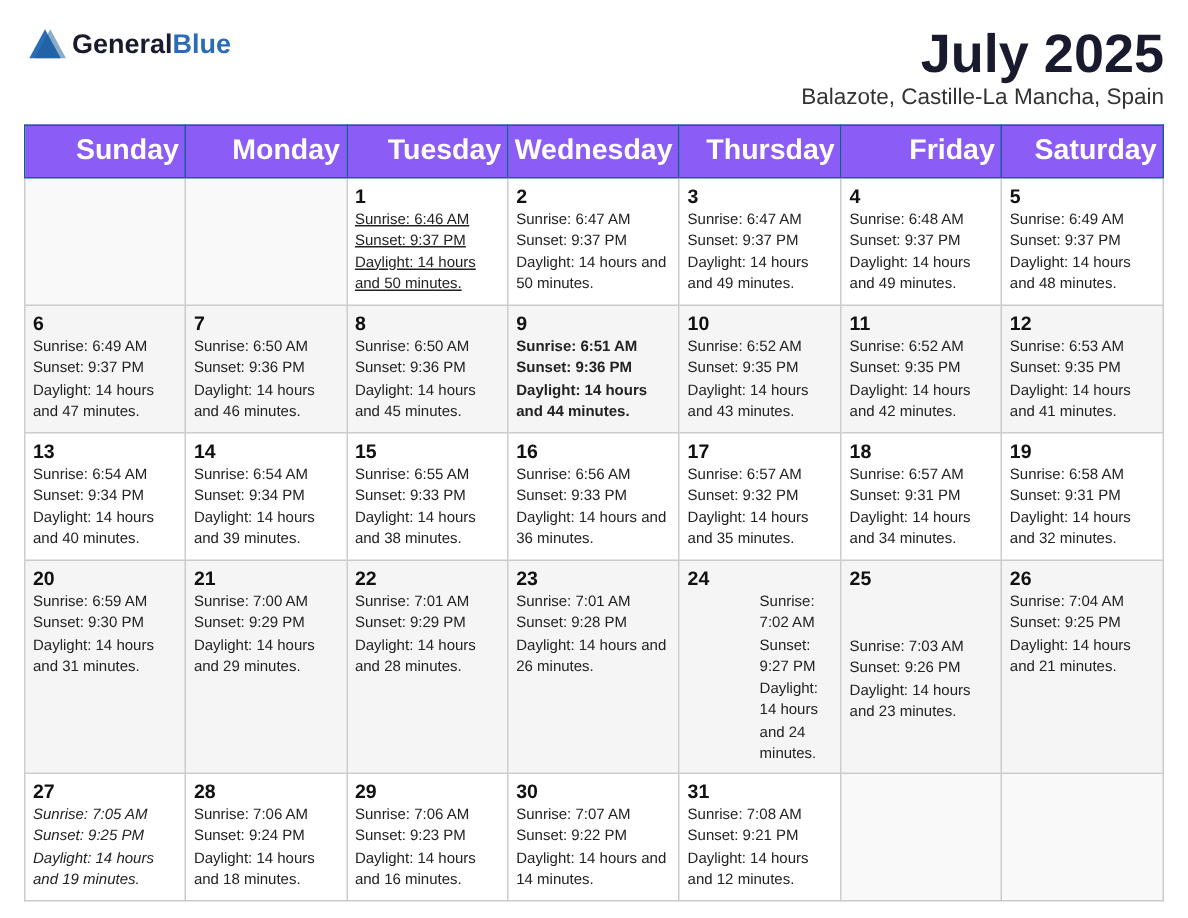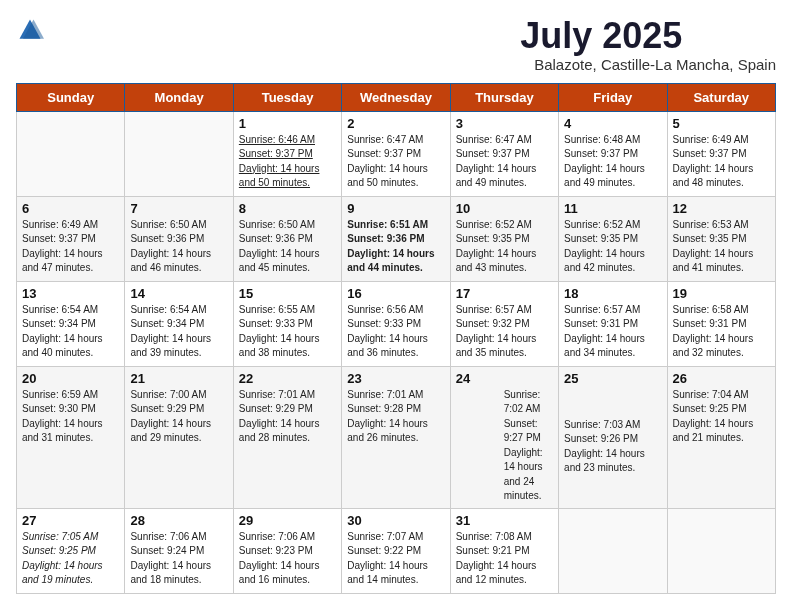--- a/index.html
+++ b/index.html
@@ -31,45 +31,45 @@
       font-size: 18px;
       font-weight: bold;
       color: #2a6db5;
       line-height: 1.1;
     }
     .logo-icon {
       width: 28px;
       height: 28px;
     }
     .title-area {
-      text-align: left;
+      text-align: right;
     }
     .month-title {
       font-size: 36px;
       font-weight: bold;
       color: #1a1a2e;
       line-height: 1.1;
     }
     .location-title {
       font-size: 15px;
       color: #333;
       margin-left: 14px;
     }
     .calendar-table {
       width: 100%;
       border-collapse: collapse;
       border: 1px solid #ccc;
     }
     .calendar-table th {
-      background-color: #c2410c;
+      background-color: #8b5cf6;
       color: #fff;
-      font-size: 13px;
+      font-size: 19px;
       font-weight: bold;
       padding: 6px 4px;
-      text-align: center;
+      text-align: right;
       border: 1px solid #1a5a9a;
     }
     .calendar-table td {
       width: calc(100% / 7);
       vertical-align: top;
       padding: 4px 5px;
       font-size: 10.5px;
       color: #222;
       border: 1px solid #ccc;
       background: #fff;
@@ -97,20 +97,25 @@
   </style>
 </head>
 <body>
 
 <div class="header-area">
   <div class="logo">
     <svg class="logo-icon" viewBox="0 0 32 32">
       <polygon points="16,4 28,26 4,26" fill="#2a6db5"></polygon>
       <polygon points="20,4 32,26 8,26" fill="#1a5a9a" opacity="0.5"></polygon>
     </svg>
+    <div>
+      <div>
+        <span class="logo-text-general">General</span><span class="logo-text-blue">Blue</span>
+      </div>
+    </div>
   </div>
   <div class="title-area">
     <div class="month-title">July 2025</div>
     <div class="location-title">Balazote, Castille-La Mancha, Spain</div>
   </div>
 </div>
 
 <table class="calendar-table">
   <thead>
     <tr>

